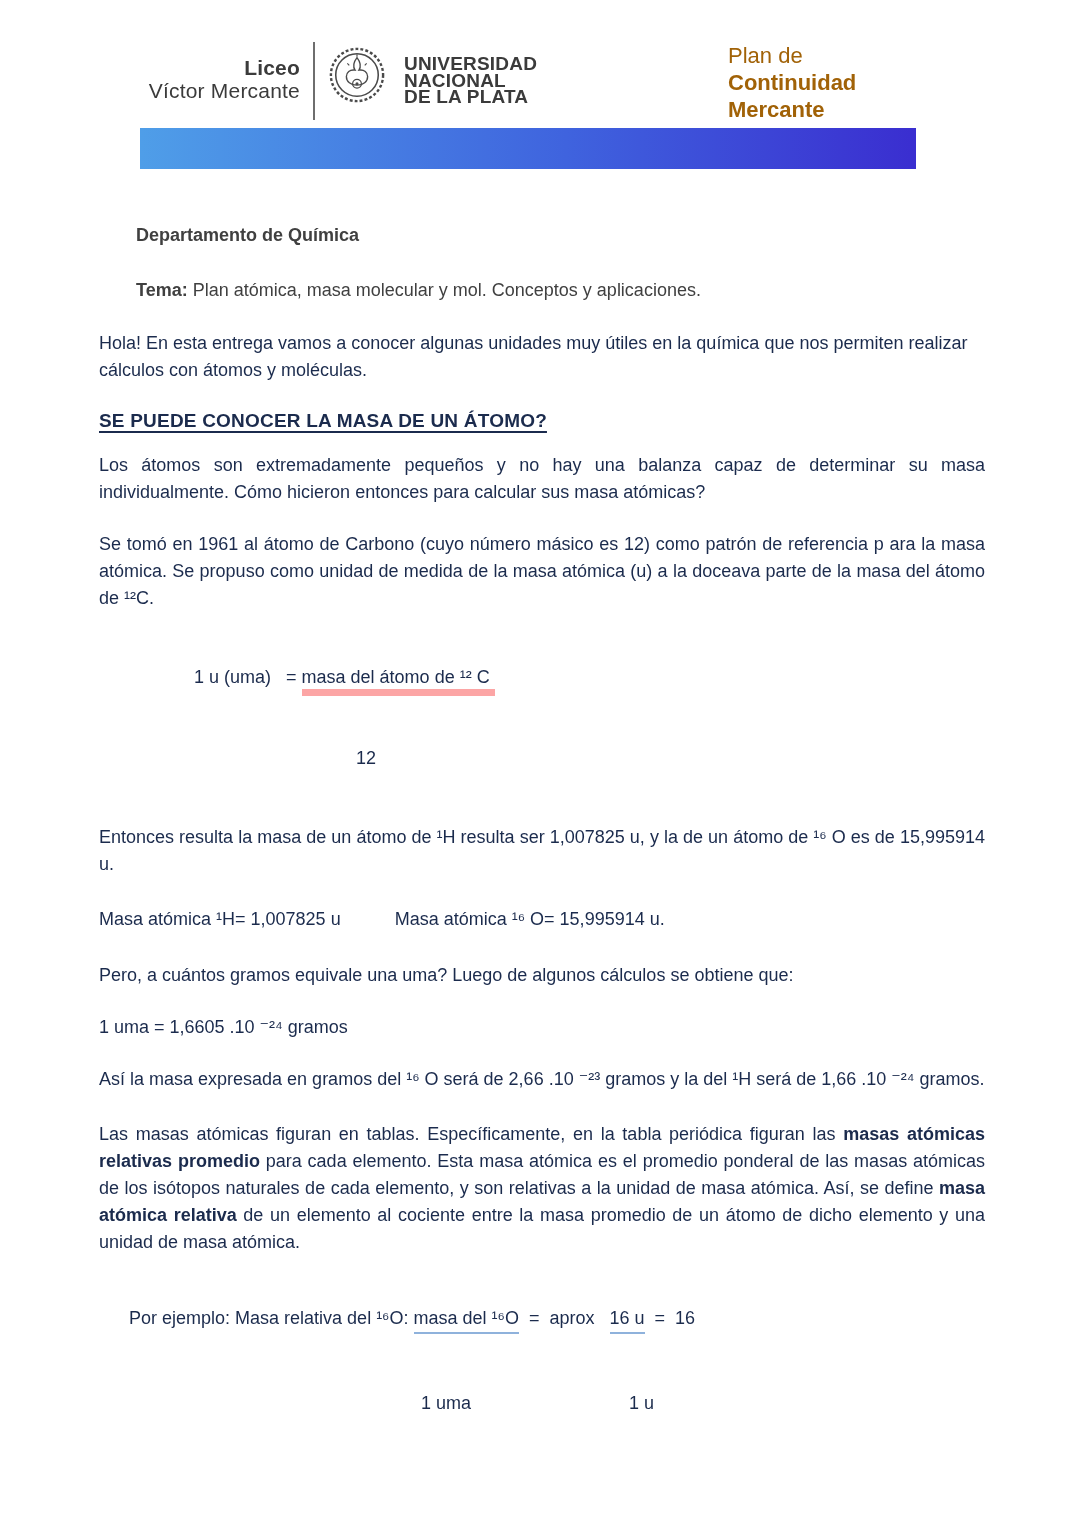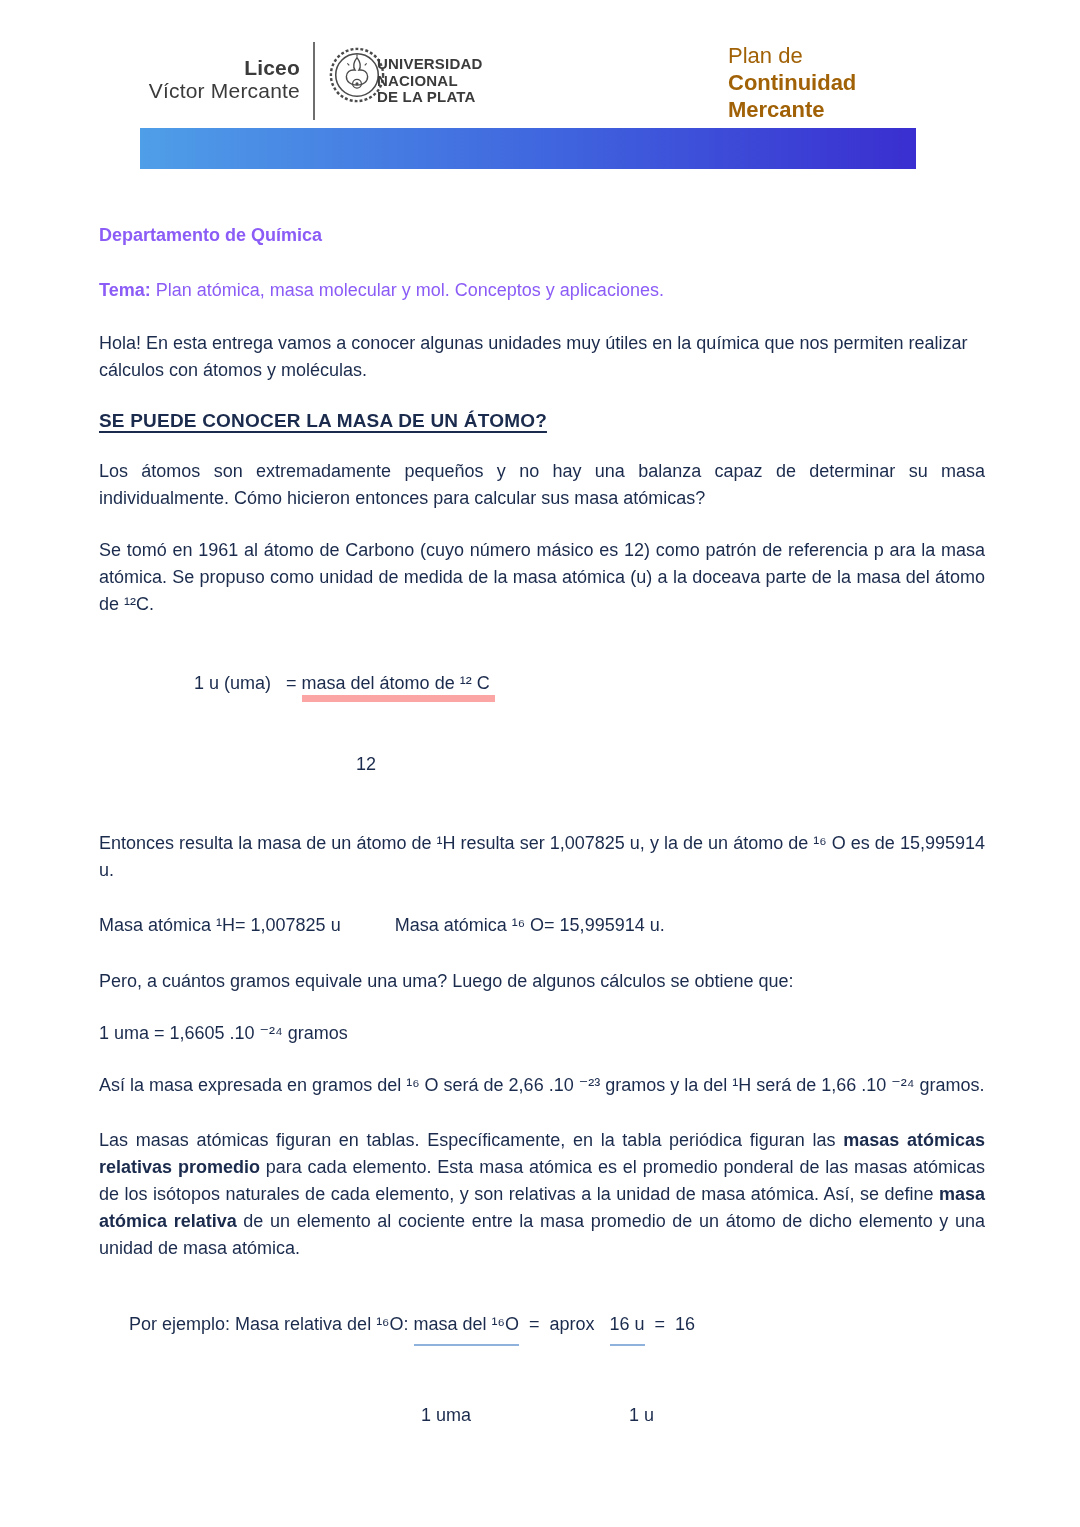--- a/index.html
+++ b/index.html
@@ -14,51 +14,51 @@
   
   .hdr{position:relative;height:169px;}
   .brand-liceo{
     position:absolute;left:0;top:56px;width:300px;text-align:right;
     color:#3b3b3b;font-size:21px;line-height:23px;letter-spacing:.2px;
   }
   .brand-liceo .l1{font-weight:bold;}
   .hdr-divider{position:absolute;left:313px;top:42px;width:2px;height:78px;background:#6e6e6e;}
   .seal{position:absolute;left:328px;top:44px;}
   .unlp-txt{
-    position:absolute;left:377px;top:56px;
-    color:#3b3b3b;font-size:15px;font-weight:600;line-height:16.5px;letter-spacing:.2px;
+    position:absolute;left:404px;top:56px;
+    color:#3b3b3b;font-size:19px;font-weight:600;line-height:16.5px;letter-spacing:.2px;
   }
   .plan{
     position:absolute;left:728px;top:42px;
     color:#a16207;font-size:22px;line-height:27px;
   }
   .plan .b{font-weight:bold;}
   .grad-bar{
     position:absolute;left:140px;top:128px;width:776px;height:41px;
     background:linear-gradient(90deg,#4f9ee8 0%,#3f63de 55%,#3a2ed0 100%);
   }
 
   
   main{display:block;margin:53px 95px 0 99px;}
   main p, main .line{font-size:18px;line-height:27px;margin:0 0 25px 0;}
-  .black{color:#8b5cf6;}
+  .black{color:#404040;margin-left:37px;}
   .navy{color:#1b2b4d;}
   .bold{font-weight:bold;}
   .justify{text-align:justify;}
   .pre{white-space:pre-wrap;}
   .heading{
     color:#1b2b4d;font-weight:bold;font-size:19px;letter-spacing:.2px;
     text-decoration:underline;text-underline-offset:4px;text-decoration-thickness:2px;
-    margin:0 0 24px 0;
+    margin:0 0 18px 0;
   }
   .u-dark{
     border-bottom:7px solid #fca5a5;padding-bottom:2px;
   }
   .frac{
-    display:inline-block;border-bottom:2.5px solid #8fb2dc;padding-bottom:6px;
+    display:inline-block;border-bottom:2.5px solid #8fb2dc;padding-bottom:0;
   }
   .formula-lhs{margin-left:65px;}
   .formula-den{margin-left:257px;margin-bottom:27px;}
   .masa-sep{display:inline-block;width:54px;}
   .den-row{margin-bottom:31px;}
   .den1{margin-left:322px;}
   .den2{margin-left:158px;}
 </style>
 </head>
 <body>

